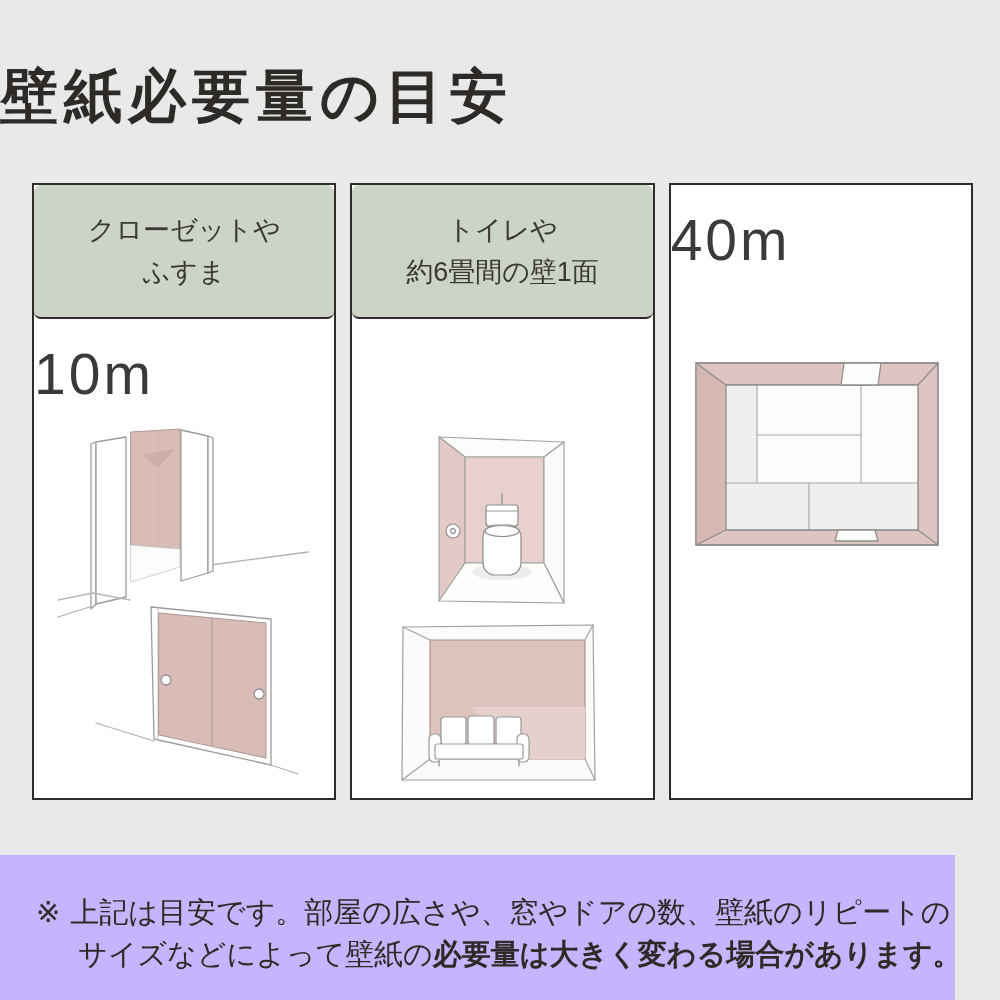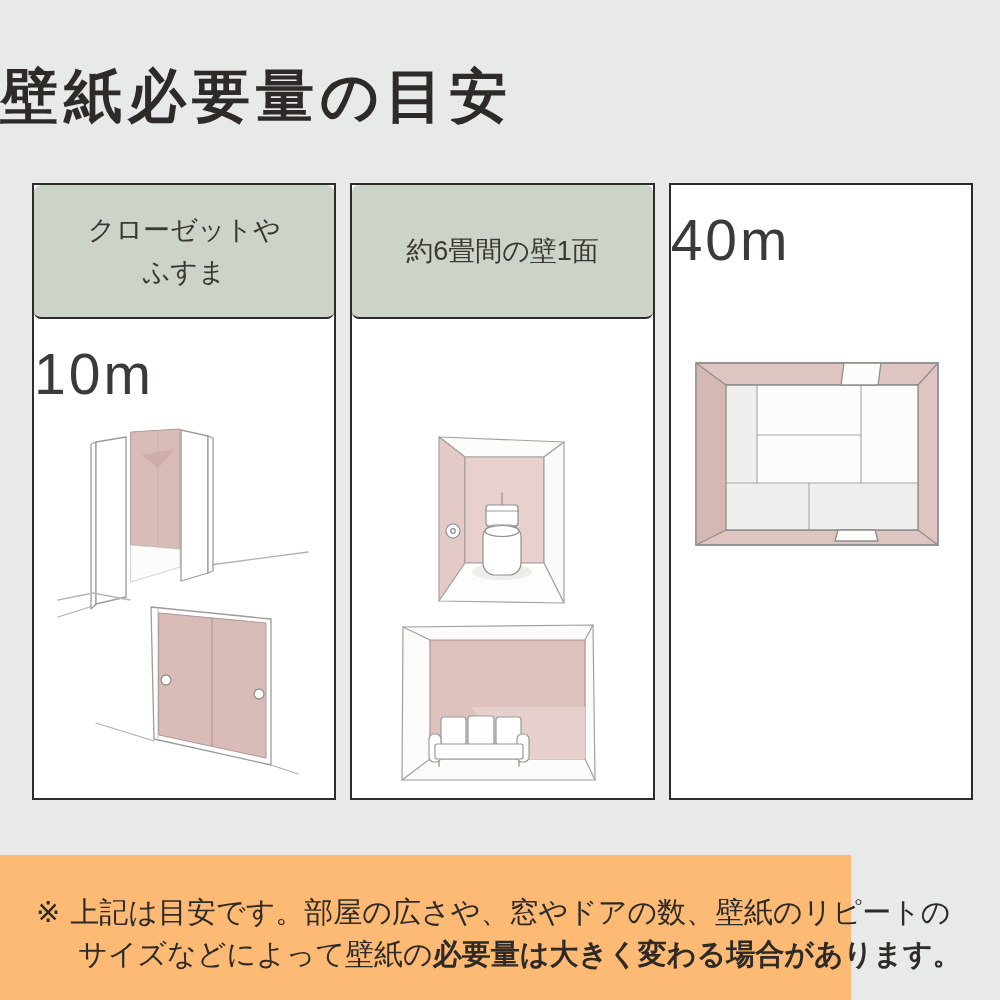--- a/index.html
+++ b/index.html
@@ -40,22 +40,22 @@
   }
   .col-body { position:relative; flex:1; }
   .meter {
     margin-top:22px;
     text-align:left;
     font-size:57px; font-weight:400; letter-spacing:3px;
     color:#3c3a39;
   }
   .illus { position:absolute; }
   .note {
-    position:absolute; left:0; top:855px; width:851px; height:145px;
-    background:#fdba74;
+    position:absolute; left:0; top:855px; width:955px; height:145px;
+    background:#c4b5fd;
     font-size:29px; color:#2e2a27;
     line-height:42px;
   }
   .note-line1 { position:absolute; left:36px; top:36px; white-space:nowrap; }
   .note-line2 { position:absolute; left:78px; top:78px; white-space:nowrap; }
   .note b { font-weight:700; }
   .note .marker { margin-right:10px; }
   svg { display:block; }
 </style>
 </head>
@@ -109,20 +109,21 @@
 
           <circle cx="128" cy="88" r="5" fill="#ffffff" stroke="#8f8f8d"></circle>
           <circle cx="221" cy="102" r="5" fill="#ffffff" stroke="#8f8f8d"></circle>
         </g>
       </svg>
     </div>
   </section>
 
   <section class="column">
     <header class="col-header">
+      <div>トイレや</div>
       <div>約6畳間の壁1面</div>
     </header>
     <div class="col-body">
 
       <svg class="illus" style="left:45px; top:96px;" width="210" height="205" viewBox="0 0 210 205">
         <g stroke="#a3a3a1" stroke-width="1.2" fill="none" stroke-linejoin="round" stroke-linecap="round">
 
           <polygon points="42,22 167,27 147,42 68,42" fill="#fcfcfb"></polygon>
 
           <polygon points="42,22 68,42 68,148 42,186" fill="#e3cac7"></polygon>

